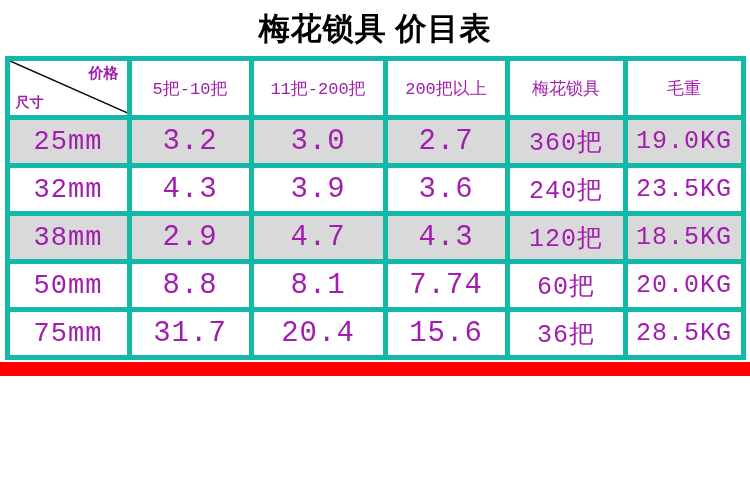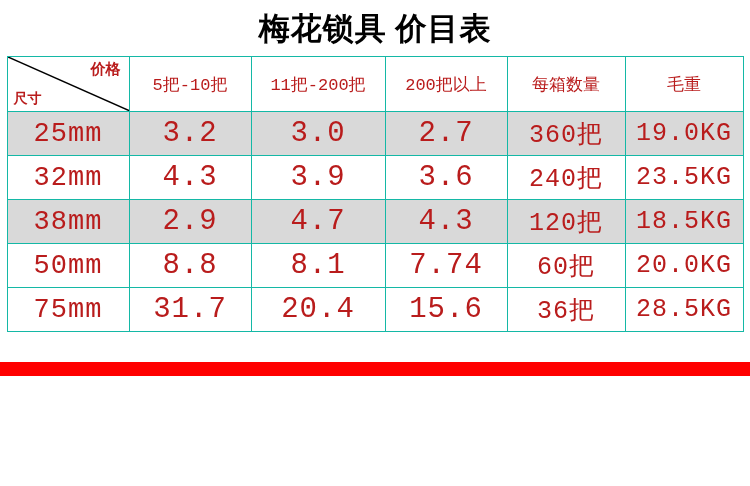--- a/index.html
+++ b/index.html
@@ -29,25 +29,25 @@
     padding-bottom: 6px;
     font-family: "Liberation Serif", serif;
   }
   table.price {
     border-collapse: collapse;
     width: 736px;
     margin: 0 auto;
     table-layout: fixed;
   }
   table.price td, table.price th {
-    border: 1px solid #14b8a6;
+    border: 5px solid #14b8a6;
     text-align: center;
     vertical-align: middle;
     padding: 0;
-    color: #b91c1c;
+    color: #a21caf;
   }
   
   col.c0 { width: 122px; }
   col.c1 { width: 122px; }
   col.c2 { width: 134px; }
   col.c3 { width: 122px; }
   col.c4 { width: 118px; }
   col.c5 { width: 118px; }
 
   .hdr-row th {
@@ -151,21 +151,21 @@
         <th class="corner">
           <svg class="diag" viewBox="0 0 122 54" preserveAspectRatio="none">
             <line x1="0" y1="0" x2="122" y2="54" stroke="#000" stroke-width="1.5"></line>
           </svg>
           <span class="lbl-price">价格</span>
           <span class="lbl-size">尺寸</span>
         </th>
         <th>5把-10把</th>
         <th>11把-200把</th>
         <th>200把以上</th>
-        <th>每箱数量</th>
+        <th>梅花锁具</th>
         <th>毛重</th>
       </tr>
     </thead>
     <tbody>
       <tr class="shade">
         <td class="size">25mm</td>
         <td>3.2</td>
         <td>3.0</td>
         <td>2.7</td>
         <td class="qty">360把</td>

